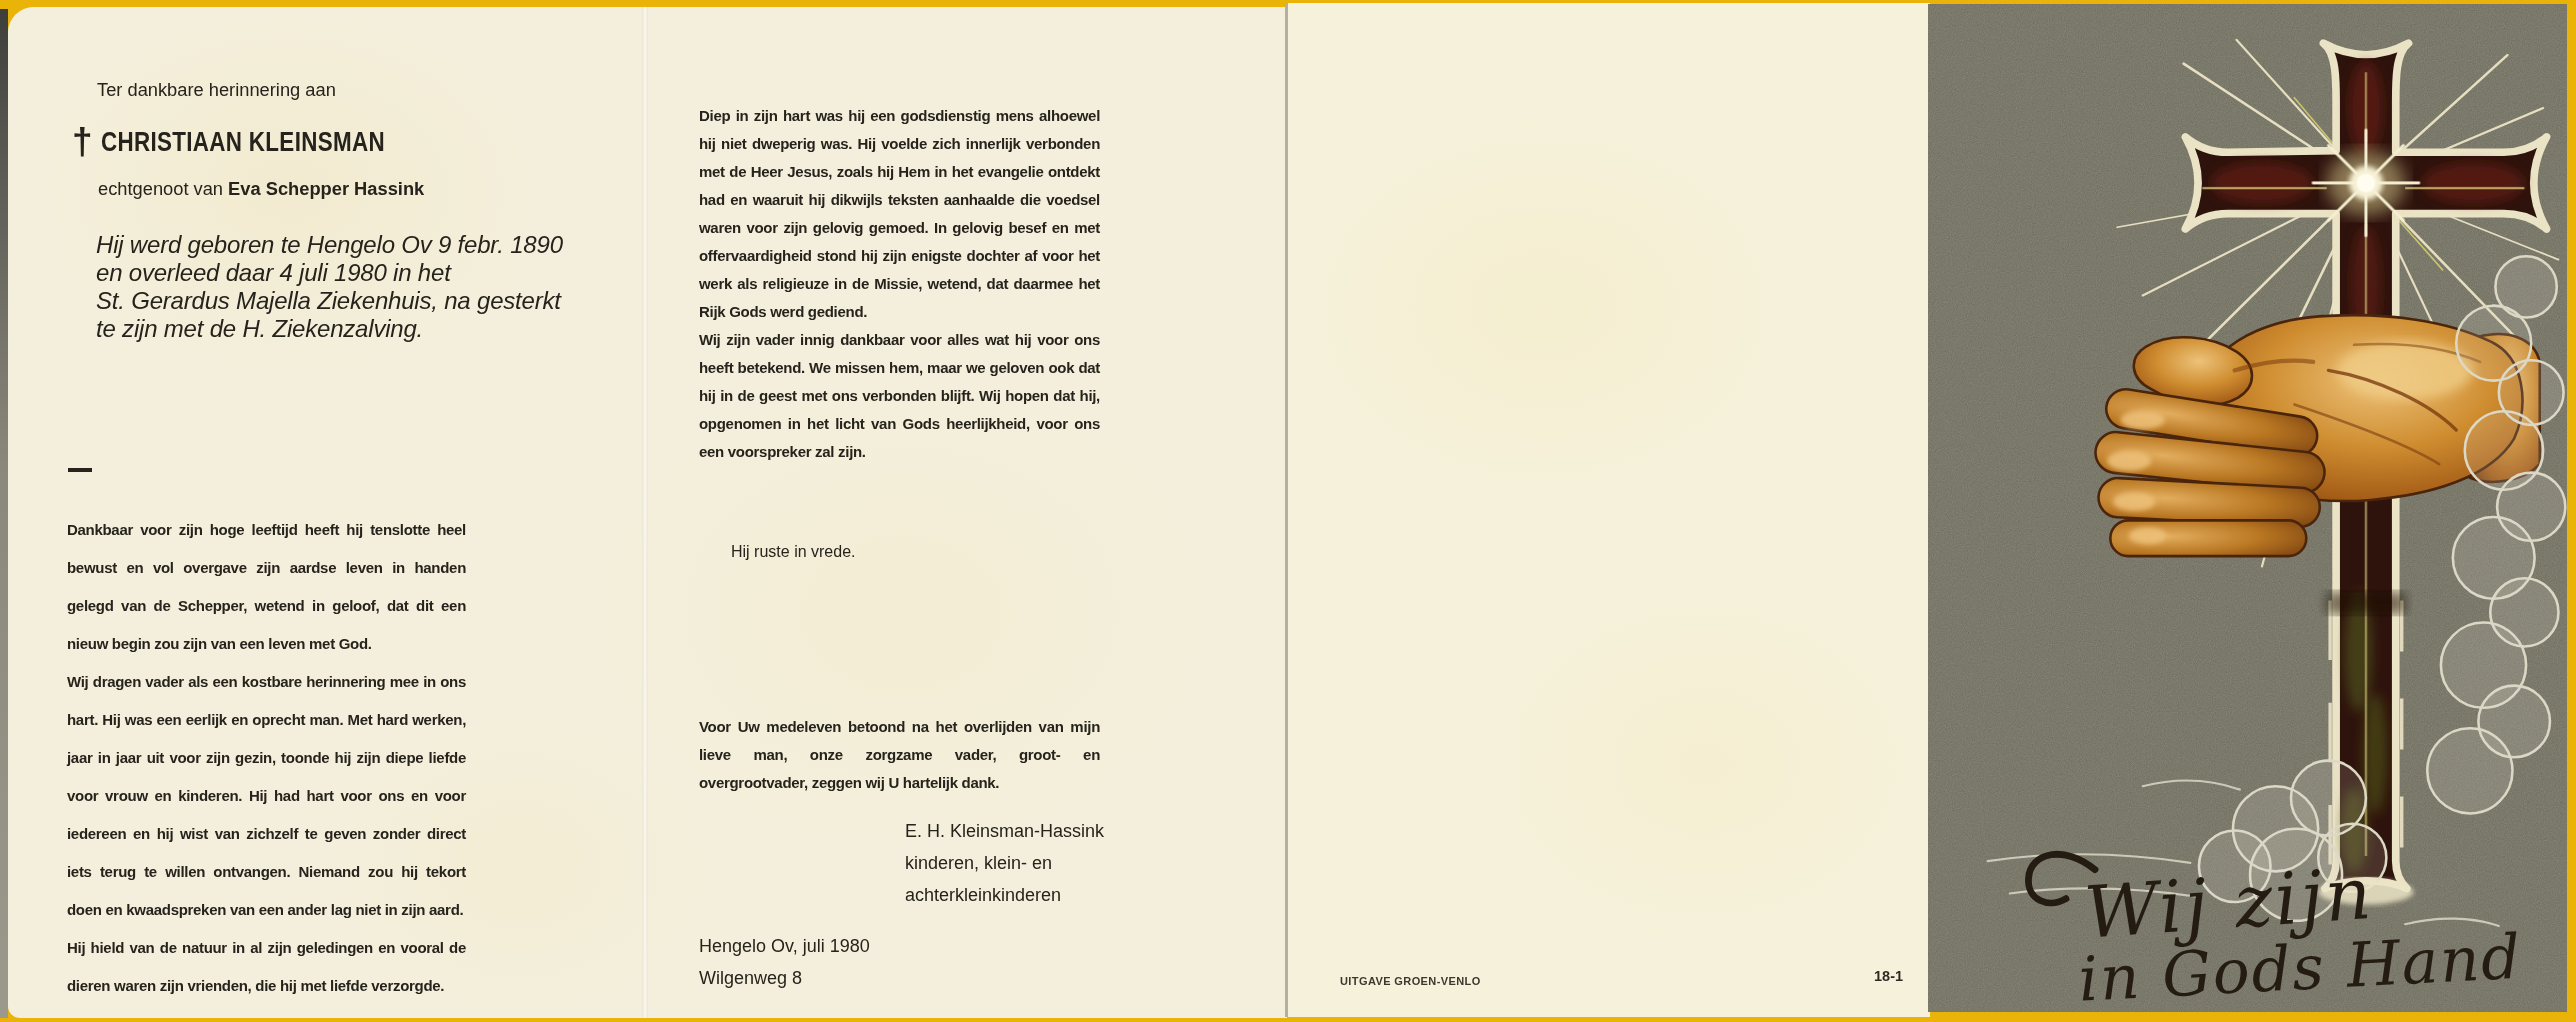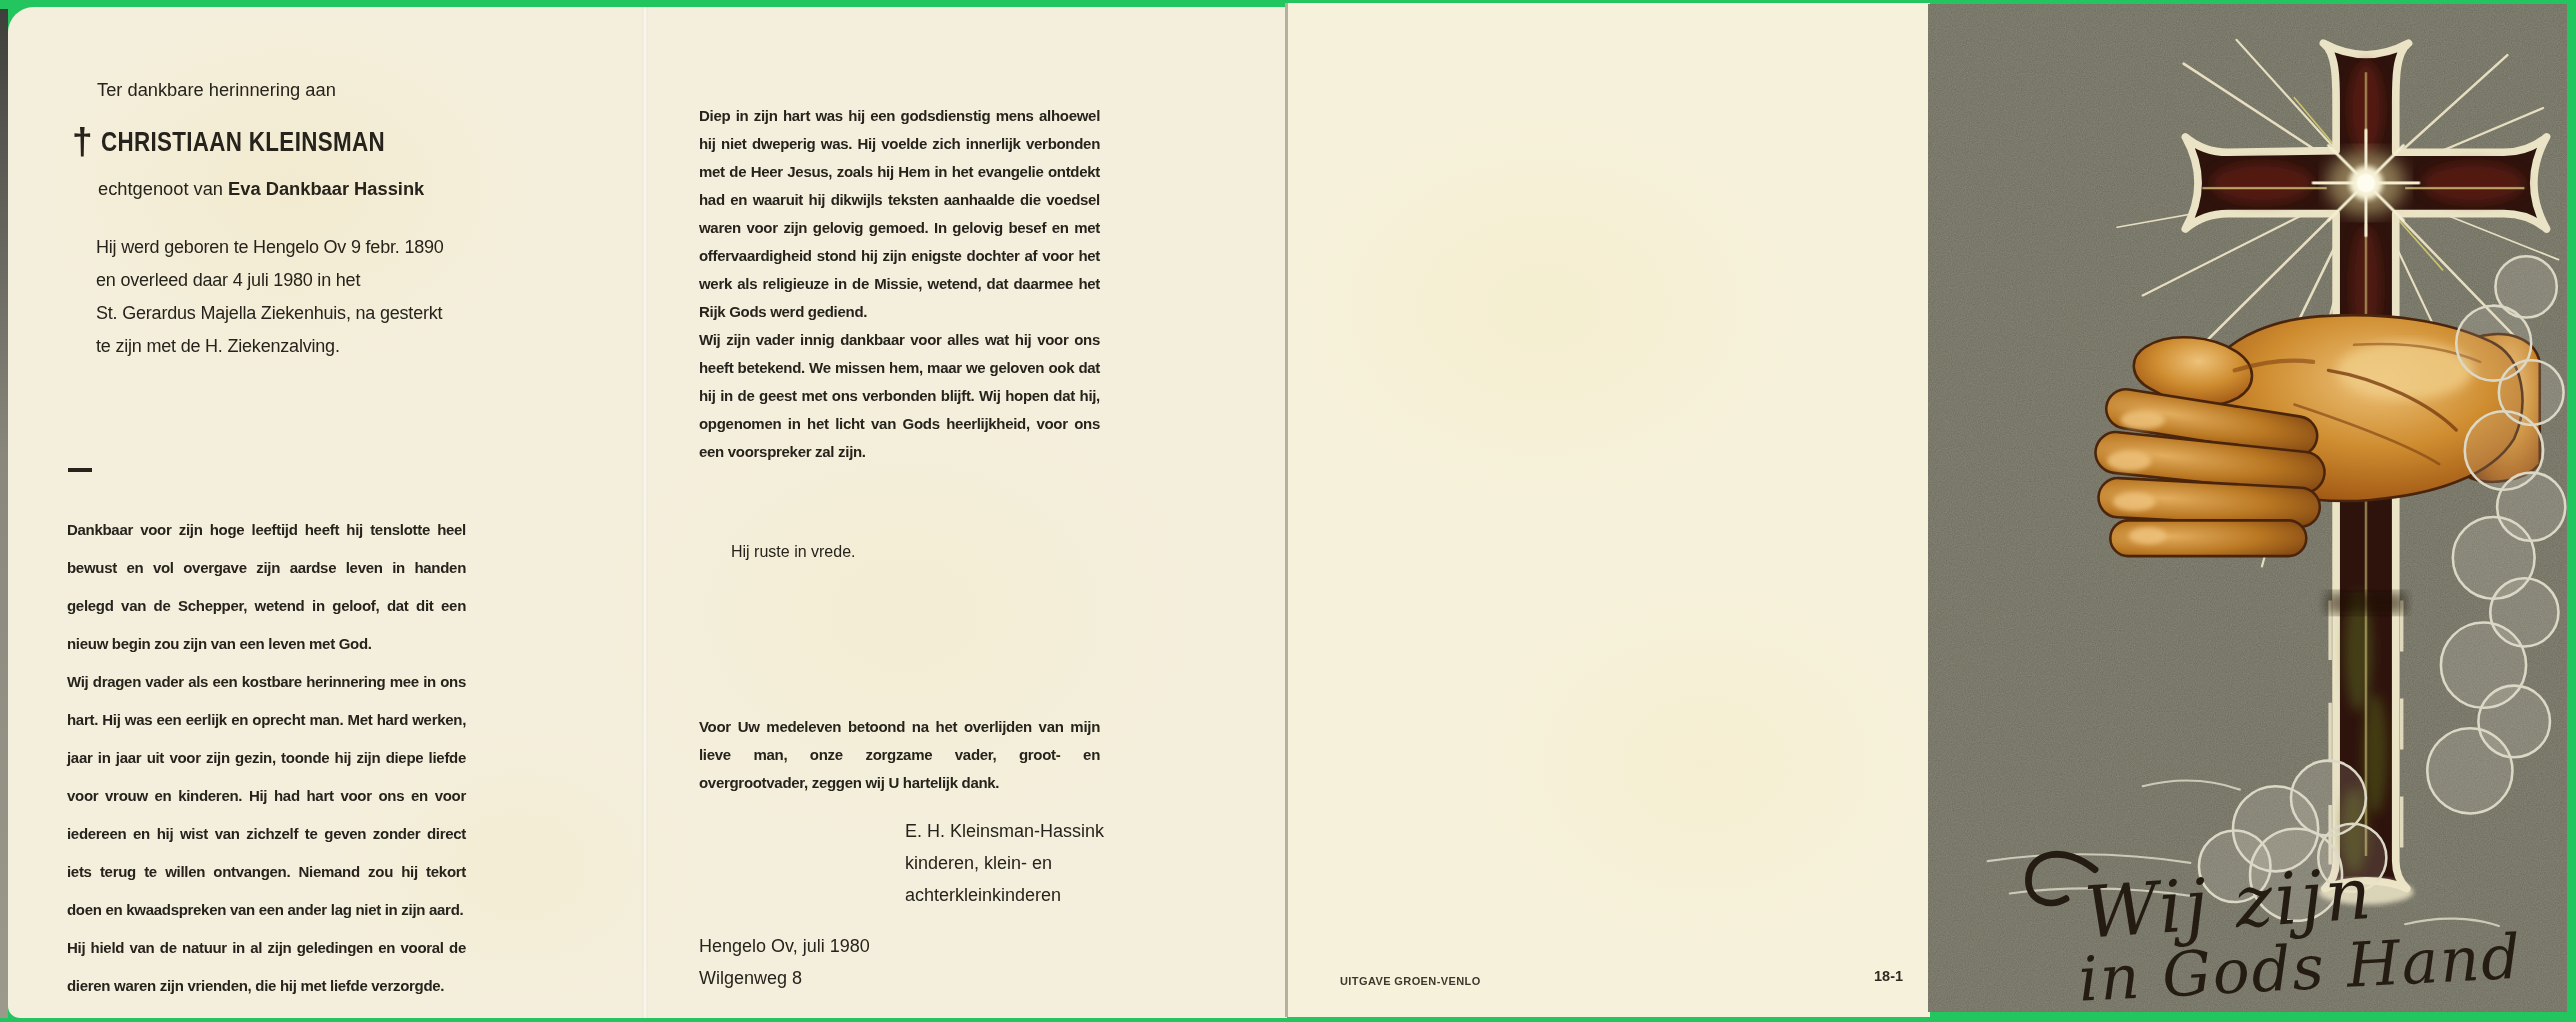--- a/index.html
+++ b/index.html
@@ -1,16 +1,16 @@
 <!DOCTYPE html>
 <html style="font-size:13.6px"><head>
 <meta charset="utf-8">
 <style>
   html,body{margin:0;padding:0;background:#e8e6dd;}
-  #scan{position:relative;width:2576px;height:1023px;background:#22c55e;overflow:hidden;
+  #scan{position:relative;width:2576px;height:1023px;background:#eab308;overflow:hidden;
         font-family:"Liberation Sans",sans-serif;color:#26231c;}
   .abs{position:absolute;}
   
   #left-edge{left:0;top:8.5px;width:7.7px;height:1009px;
     background:linear-gradient(to bottom,#3e3e3a 0%,#55544e 12%,#8a887c 45%,#9b998c 100%);}
   
   #sheet-left{left:7.7px;top:6.8px;width:1279px;height:1011px;background:#f4efdc;
     border-top-left-radius:25.6px;border-bottom-left-radius:12px;
     background-image:
       radial-gradient(ellipse 358px 256px at 22% 18%, rgba(235,220,165,.22), transparent 70%),
@@ -18,21 +18,21 @@
       radial-gradient(ellipse 256px 205px at 40% 85%, rgba(235,220,165,.15), transparent 70%);}
   #sheet-right{left:1287px;top:3.4px;width:643px;height:1014px;background:#f6f1da;
     background-image:
       radial-gradient(ellipse 358px 273px at 40% 30%, rgba(240,228,178,.25), transparent 70%),
       radial-gradient(ellipse 324px 256px at 65% 75%, rgba(240,228,178,.2), transparent 70%);}
   #fold-line{left:642px;top:6.8px;width:6px;height:1011px;
     background:linear-gradient(to right, rgba(90,85,60,.06), rgba(255,255,255,.5), rgba(90,85,60,.05));}
   #edge-line{left:1285px;top:3.4px;width:2.6px;height:1014px;background:#b3b0a1;}
   
   .txt{line-height:1.0;}
-  .small-body{font-size:18px;letter-spacing:-0.2px;line-height:33px;}
+  .small-body{font-size:24px;letter-spacing:-0.2px;line-height:28px;font-style:italic;}
   .lines{white-space:pre-line;}
   .just{text-align:justify;font-size:15px;letter-spacing:-0.3px;line-height:28px;font-weight:bold;}
   .just p{margin:0;}
   #intro{left:97px;top:81px;font-size:18.3px;}
   #dagger{left:72px;top:123px;font-size:37px;font-weight:bold;}
   #name{left:101px;top:128px;font-size:28px;font-weight:bold;letter-spacing:0.4px;
         transform:scaleX(.8);transform-origin:left top;white-space:nowrap;}
   #spouse{left:98px;top:180px;font-size:18.3px;}
   #birth{left:96px;top:231px;}
   #funeral{left:96px;top:348px;}
@@ -56,21 +56,21 @@
 
   <div class="abs" id="sheet-left"></div>
   <div class="abs" id="sheet-right"></div>
   <div class="abs" id="left-edge"></div>
   <div class="abs" id="fold-line"></div>
   <div class="abs" id="edge-line"></div>
 
   <div class="abs txt" id="intro">Ter dankbare herinnering aan</div>
   <div class="abs txt" id="dagger">†</div>
   <div class="abs txt" id="name">CHRISTIAAN KLEINSMAN</div>
-  <div class="abs txt" id="spouse"><span>echtgenoot van </span><b>Eva Dankbaar Hassink</b></div>
+  <div class="abs txt" id="spouse"><span>echtgenoot van </span><b>Eva Schepper Hassink</b></div>
   <div class="abs txt small-body lines" id="birth">Hij werd geboren te Hengelo Ov 9 febr. 1890
 en overleed daar 4 juli 1980 in het
 St. Gerardus Majella Ziekenhuis, na gesterkt
 te zijn met de H. Ziekenzalving.</div>
   <div class="abs" id="divider"></div>
   <div class="abs txt just" id="memorial">
     <p>Dankbaar voor zijn hoge leeftijd heeft hij tenslotte heel bewust en vol overgave zijn aardse leven in handen gelegd van de Schepper, wetend in geloof, dat dit een nieuw begin zou zijn van een leven met God.</p>
     <p>Wij dragen vader als een kostbare herinnering mee in ons hart. Hij was een eerlijk en oprecht man. Met hard werken, jaar in jaar uit voor zijn gezin, toonde hij zijn diepe liefde voor vrouw en kinderen. Hij had hart voor ons en voor iedereen en hij wist van zichzelf te geven zonder direct iets terug te willen ontvangen. Niemand zou hij tekort doen en kwaadspreken van een ander lag niet in zijn aard.</p>
     <p>Hij hield van de natuur in al zijn geledingen en vooral de dieren waren zijn vrienden, die hij met liefde verzorgde.</p>
   </div>

